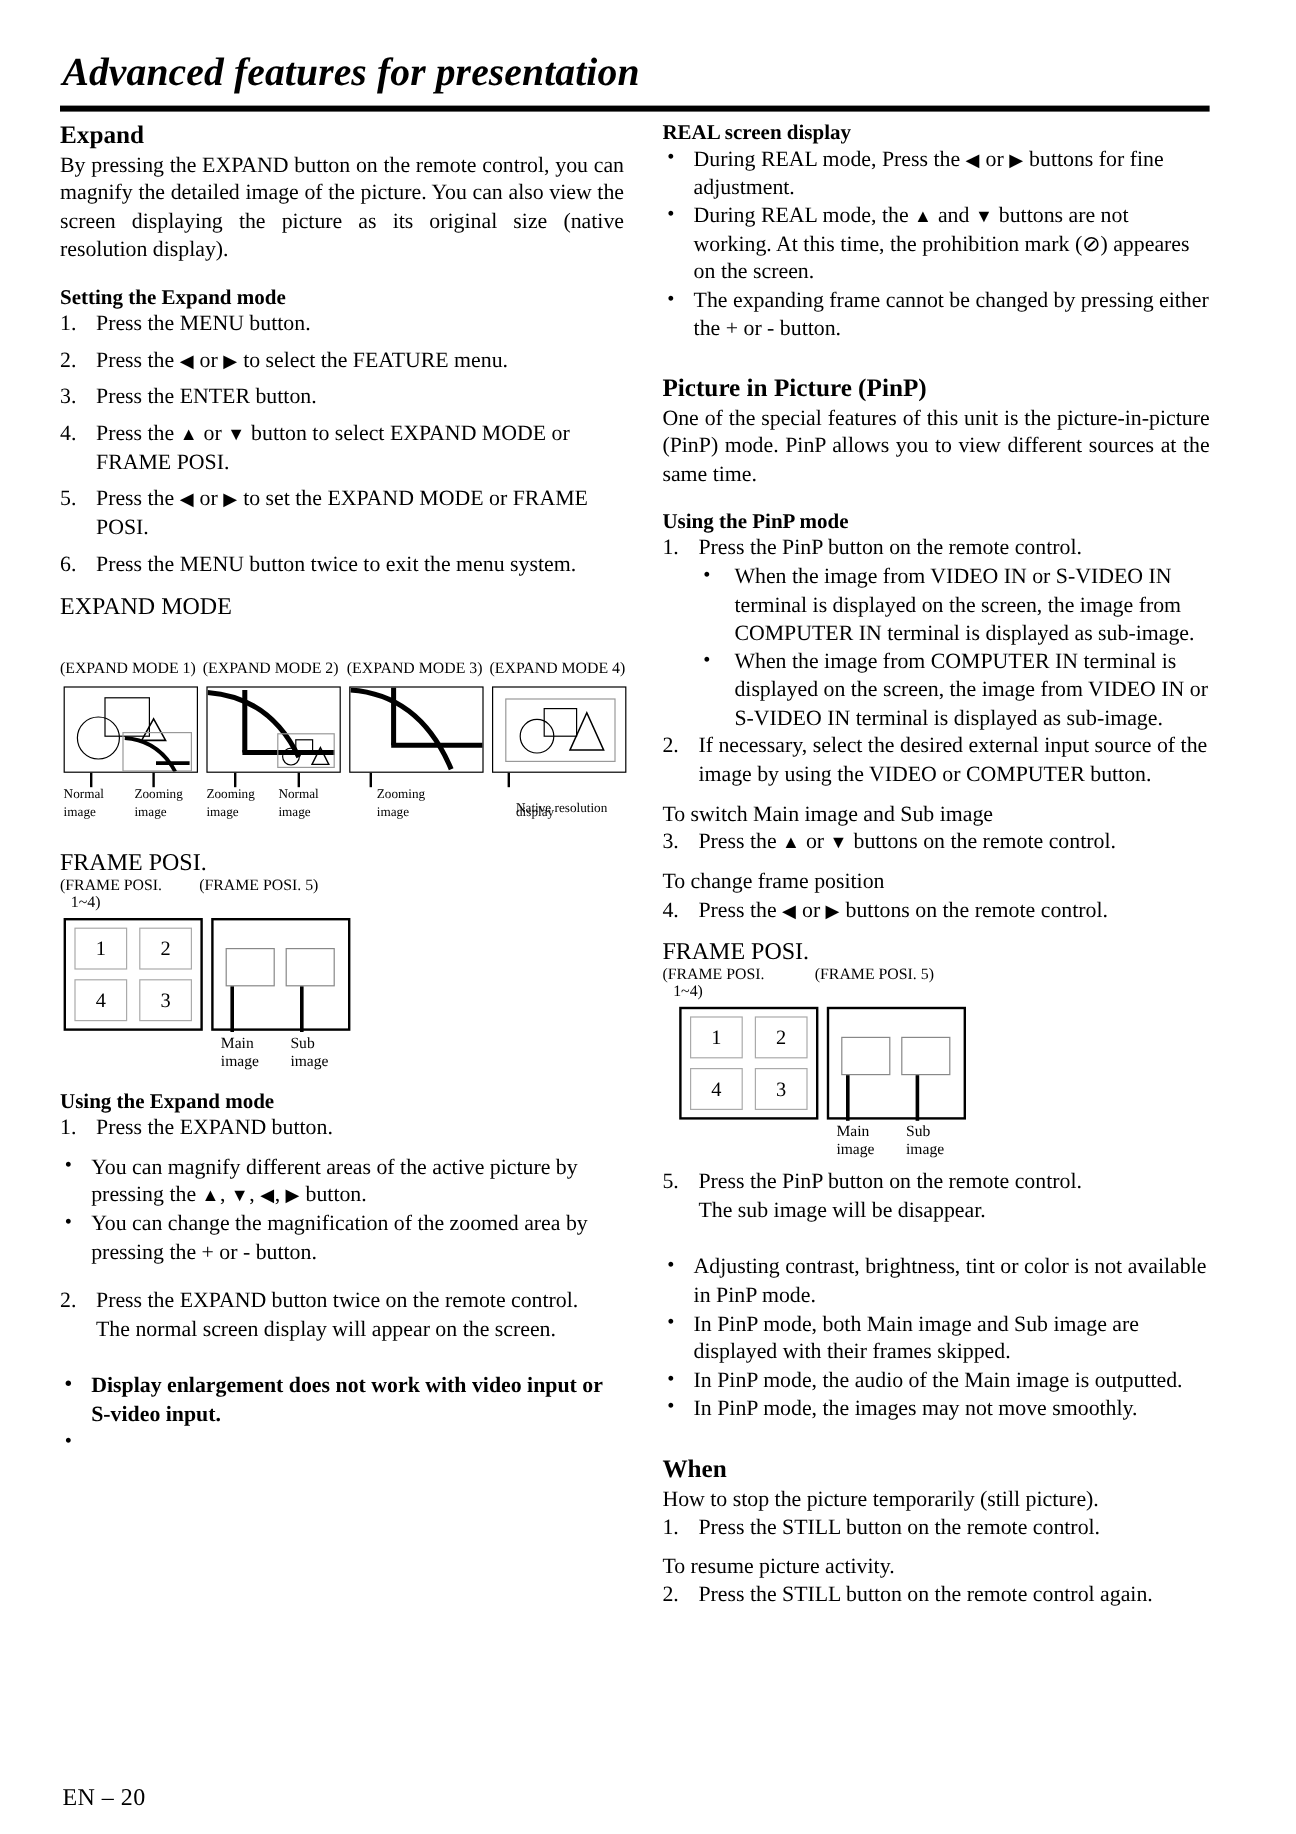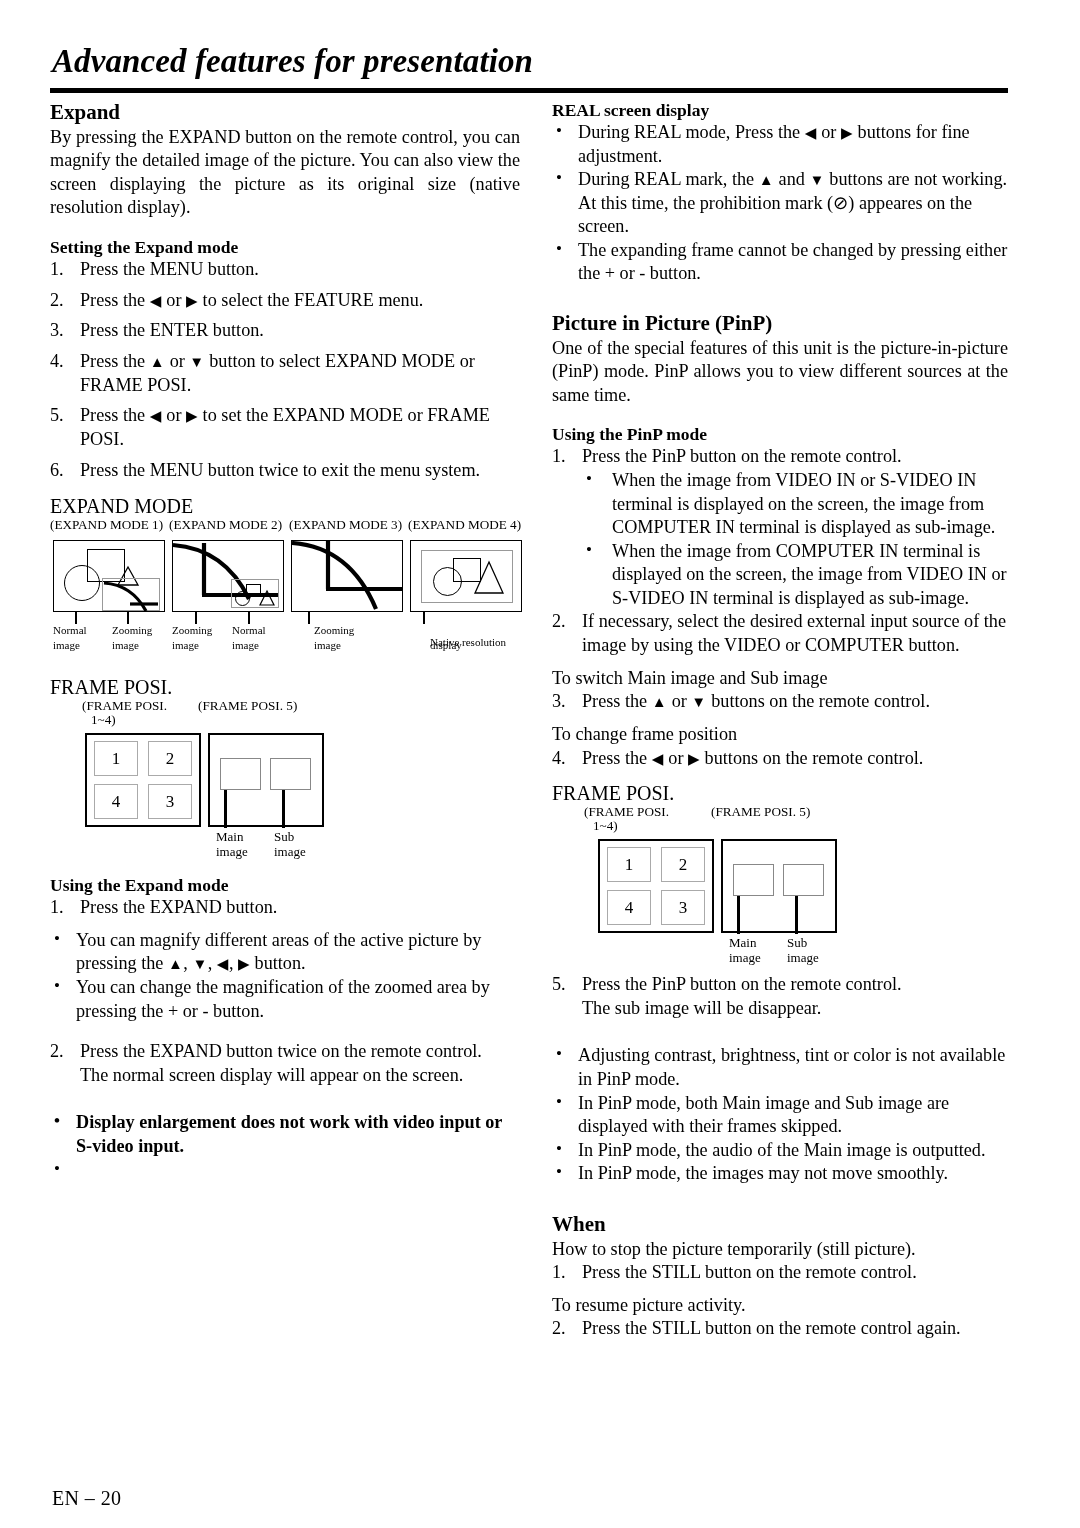--- a/index.html
+++ b/index.html
@@ -158,21 +158,21 @@
   }
   .capt {
     position: absolute;
     font-size: 11px;
     line-height: 1.16;
     white-space: nowrap;
   }
   svg { display: block; overflow: visible; }
 
   
-  .fp-wrap { position: relative; height: 150px; margin-left: 32px; }
+  .fp-wrap { position: relative; height: 150px; }
   .fp-box {
     position: absolute;
     border: 2px solid #000;
     box-sizing: border-box;
     background: #fff;
   }
   .fp-quad {
     position: absolute;
     border: 1.5px solid #aaa;
     box-sizing: border-box;
@@ -240,21 +240,21 @@
         <span class="num">5.</span><span>Press the </span><span class="arrow arrow-l"></span><span> or </span><span class="arrow arrow-r"></span><span> to set the EXPAND MODE or FRAME POSI.</span>
       </li>
       <li>
         <span class="num">6.</span><span>Press the MENU button twice to exit the menu system.</span>
       </li>
     </ul>
 
     <div style="height:6px"></div>
     <div class="fig-label">EXPAND MODE</div>
 
-    <div style="position:relative;height:22px;">
+    <div style="position:relative;height:22px;margin-top:32px;">
       <div class="fig-sub" style="position:absolute;left:0px;top:0px;">(EXPAND MODE 1)</div>
       <div class="fig-sub" style="position:absolute;left:119px;top:0px;">(EXPAND MODE 2)</div>
       <div class="fig-sub" style="position:absolute;left:239px;top:0px;">(EXPAND MODE 3)</div>
       <div class="fig-sub" style="position:absolute;left:358px;top:0px;">(EXPAND MODE 4)</div>
     </div>
 
     <div class="expand-row">
 
       <div class="screen" style="left:3px;top:0px;width:112px;height:72px;">
         <div class="circle" style="left:10px;top:24px;width:36px;height:36px;"></div>
@@ -386,21 +386,21 @@
   </div>
 
   <div class="col col-right">
 
     <div class="h3">REAL screen display</div>
     <ul class="blist">
       <li>
         <span class="bul">•</span><span>During REAL mode, Press the </span><span class="arrow arrow-l"></span><span> or </span><span class="arrow arrow-r"></span><span> buttons for fine adjustment.</span>
       </li>
       <li>
-        <span class="bul">•</span><span>During REAL mark, the </span><span class="arrow arrow-u"></span><span> and </span><span class="arrow arrow-d"></span><span> buttons are not working. At this time, the prohibition mark (⊘) appeares on the screen.</span>
+        <span class="bul">•</span><span>During REAL mode, the </span><span class="arrow arrow-u"></span><span> and </span><span class="arrow arrow-d"></span><span> buttons are not working. At this time, the prohibition mark (⊘) appeares on the screen.</span>
       </li>
       <li>
         <span class="bul">•</span><span>The expanding frame cannot be changed by pressing either the + or - button.</span>
       </li>
     </ul>
 
     <div style="height:25px"></div>
     <div class="h2">Picture in Picture (PinP)</div>
     <p class="para">One of the special features of this unit is the picture-in-picture (PinP) mode. PinP allows you to view different sources at the same time.</p>
 

